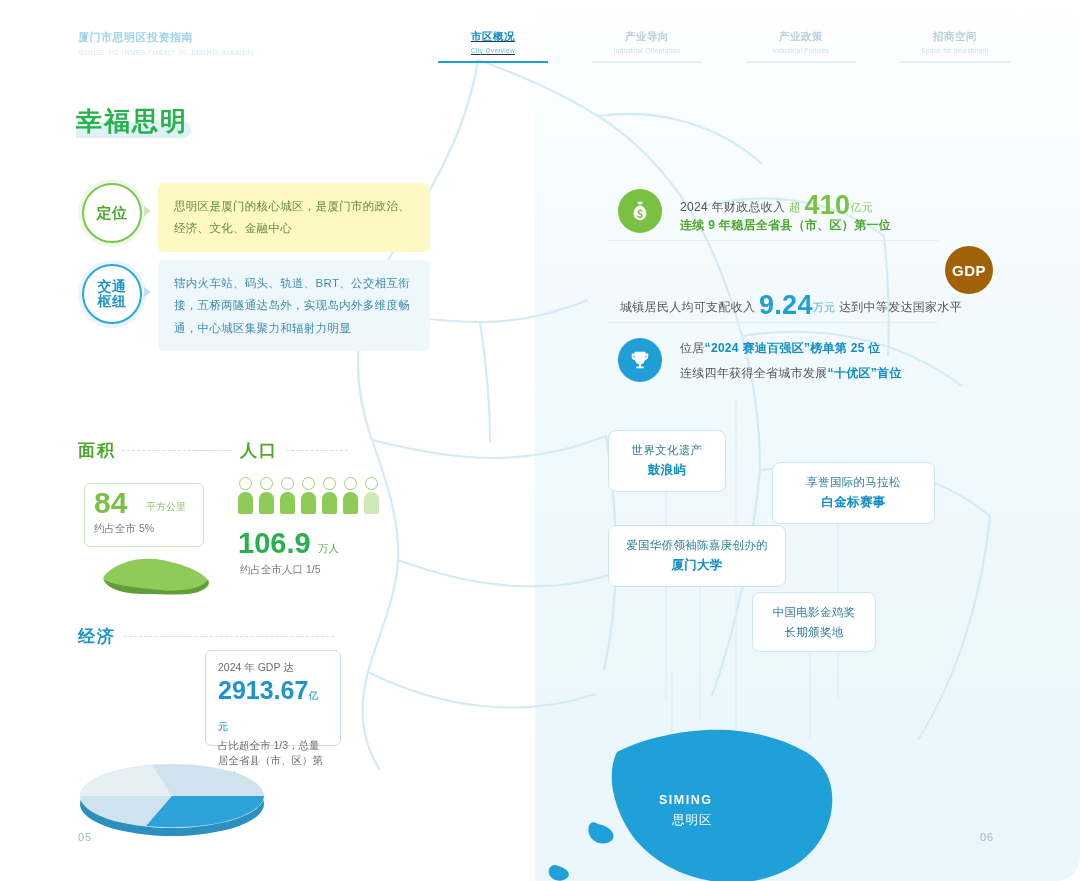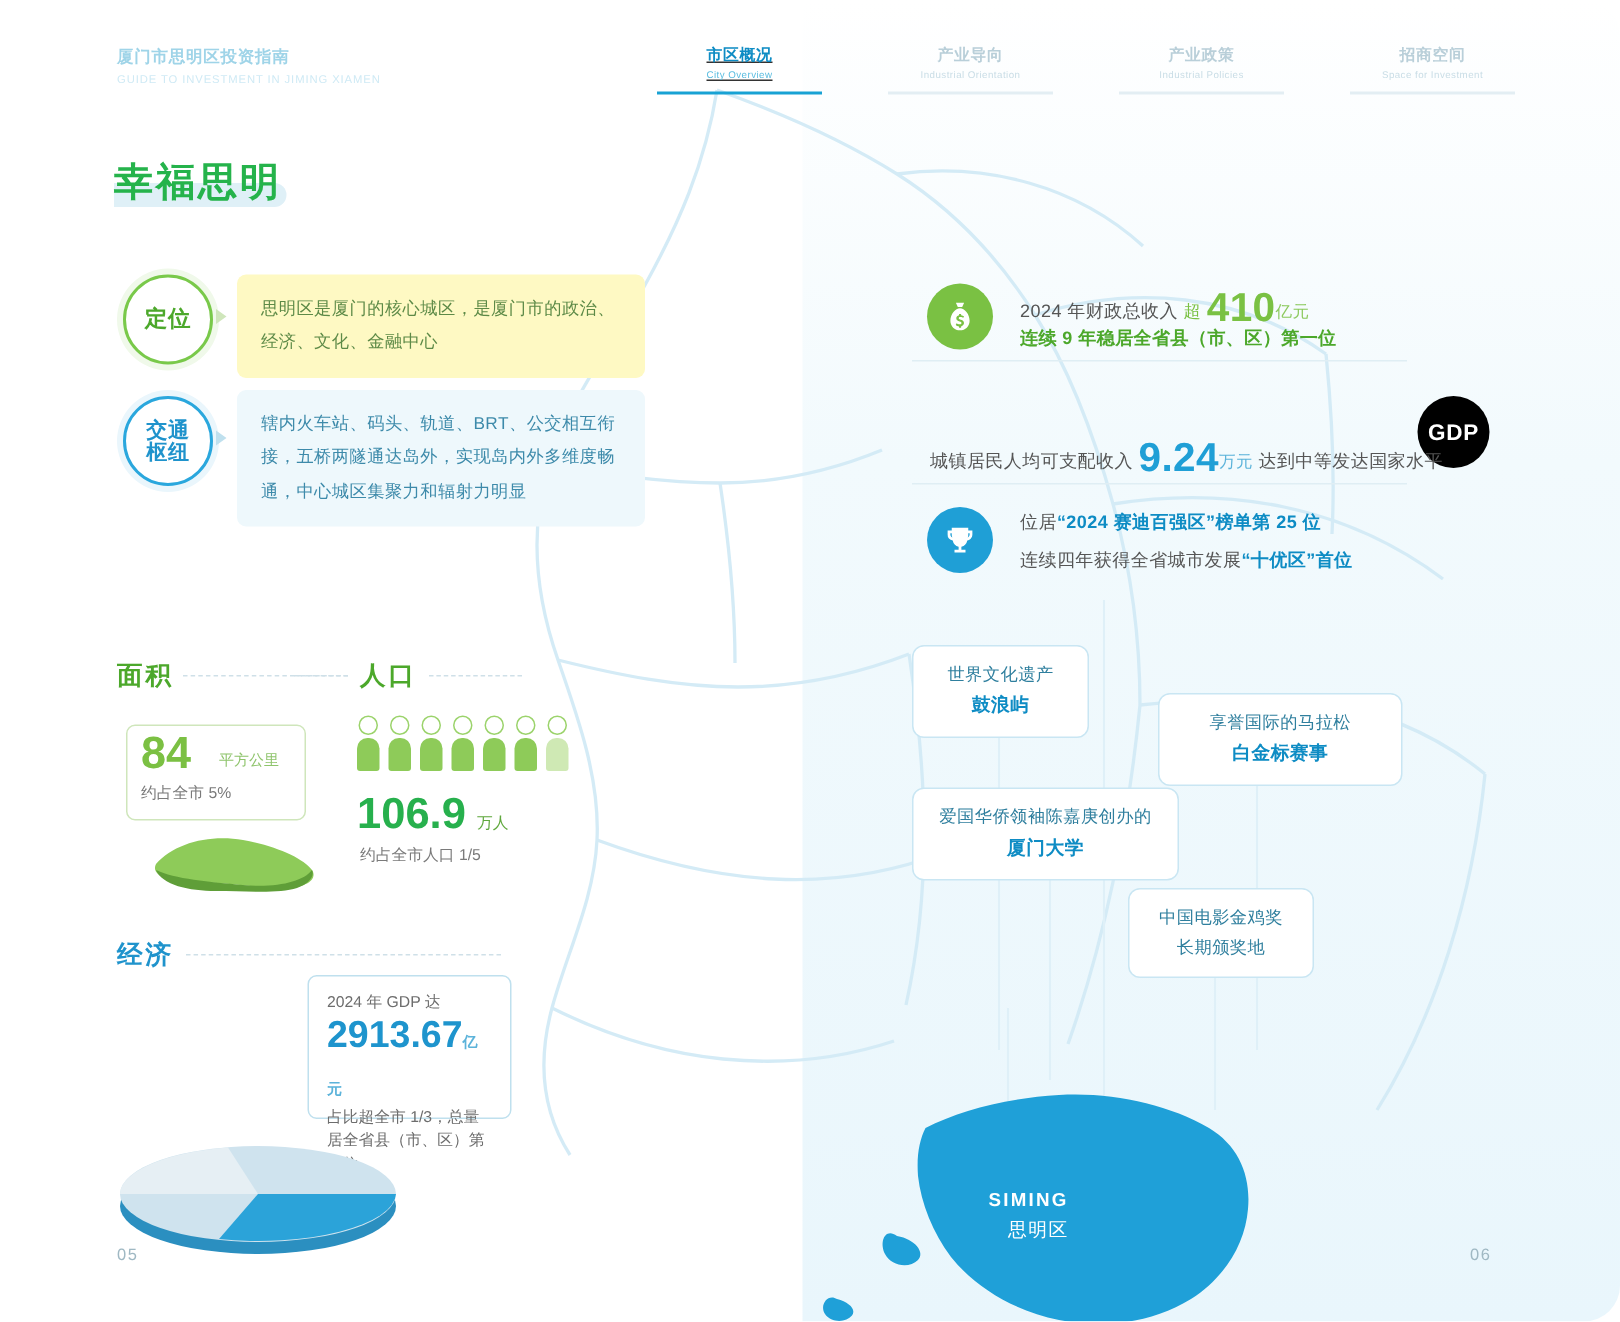--- a/index.html
+++ b/index.html
@@ -262,24 +262,24 @@
     width: 44px; height: 44px;
     border-radius: 50%;
     display: flex;
     align-items: center;
     justify-content: center;
   }
   .ricon.green { background: #7ac143; }
   .ricon.blue  { background: #1f9fd6; }
   .gdp-circle {
     position: absolute;
-    left: 945px; top: 264px;
+    left: 945px; top: 246px;
     width: 48px; height: 48px;
     border-radius: 50%;
-    background: #000000;
+    background: #a16207;
     color: #fff;
     font-size: 15px;
     font-weight: bold;
     display: flex;
     align-items: center;
     justify-content: center;
     letter-spacing: .5px;
   }
   .r-line {
     position: absolute;

